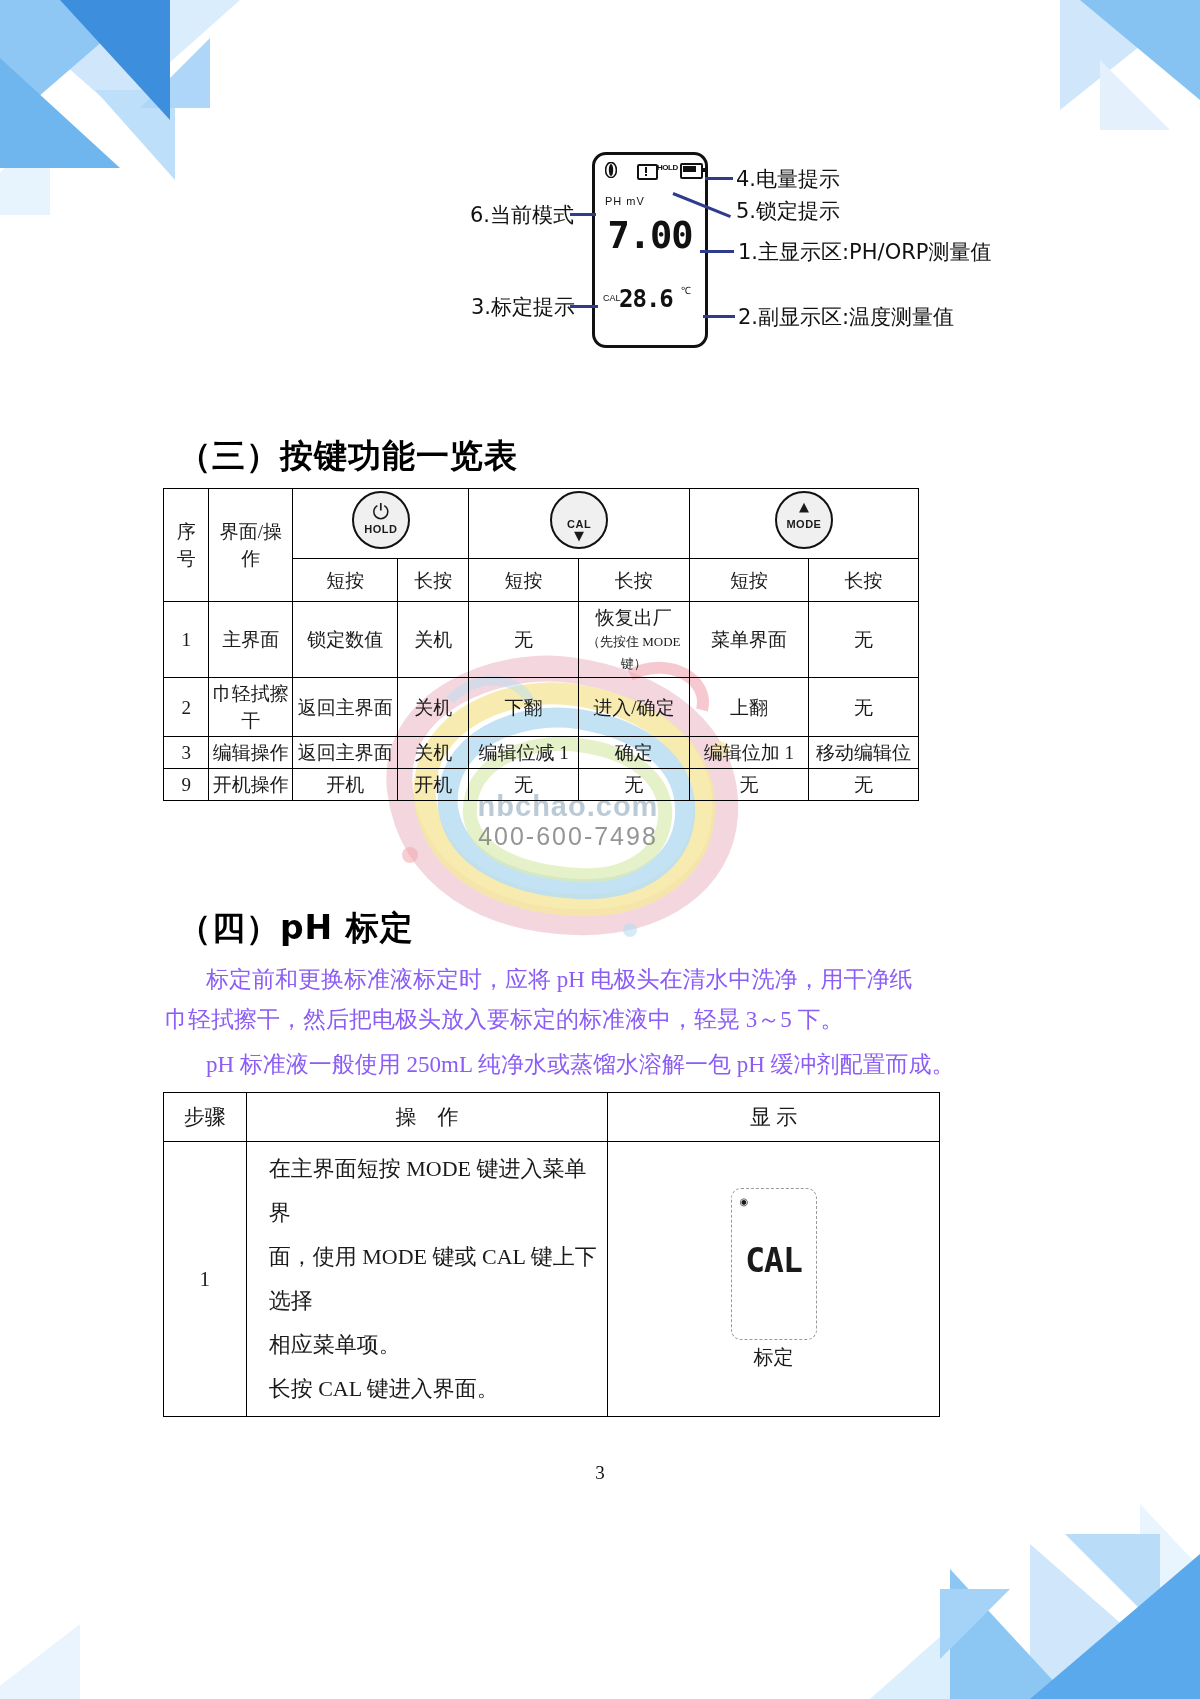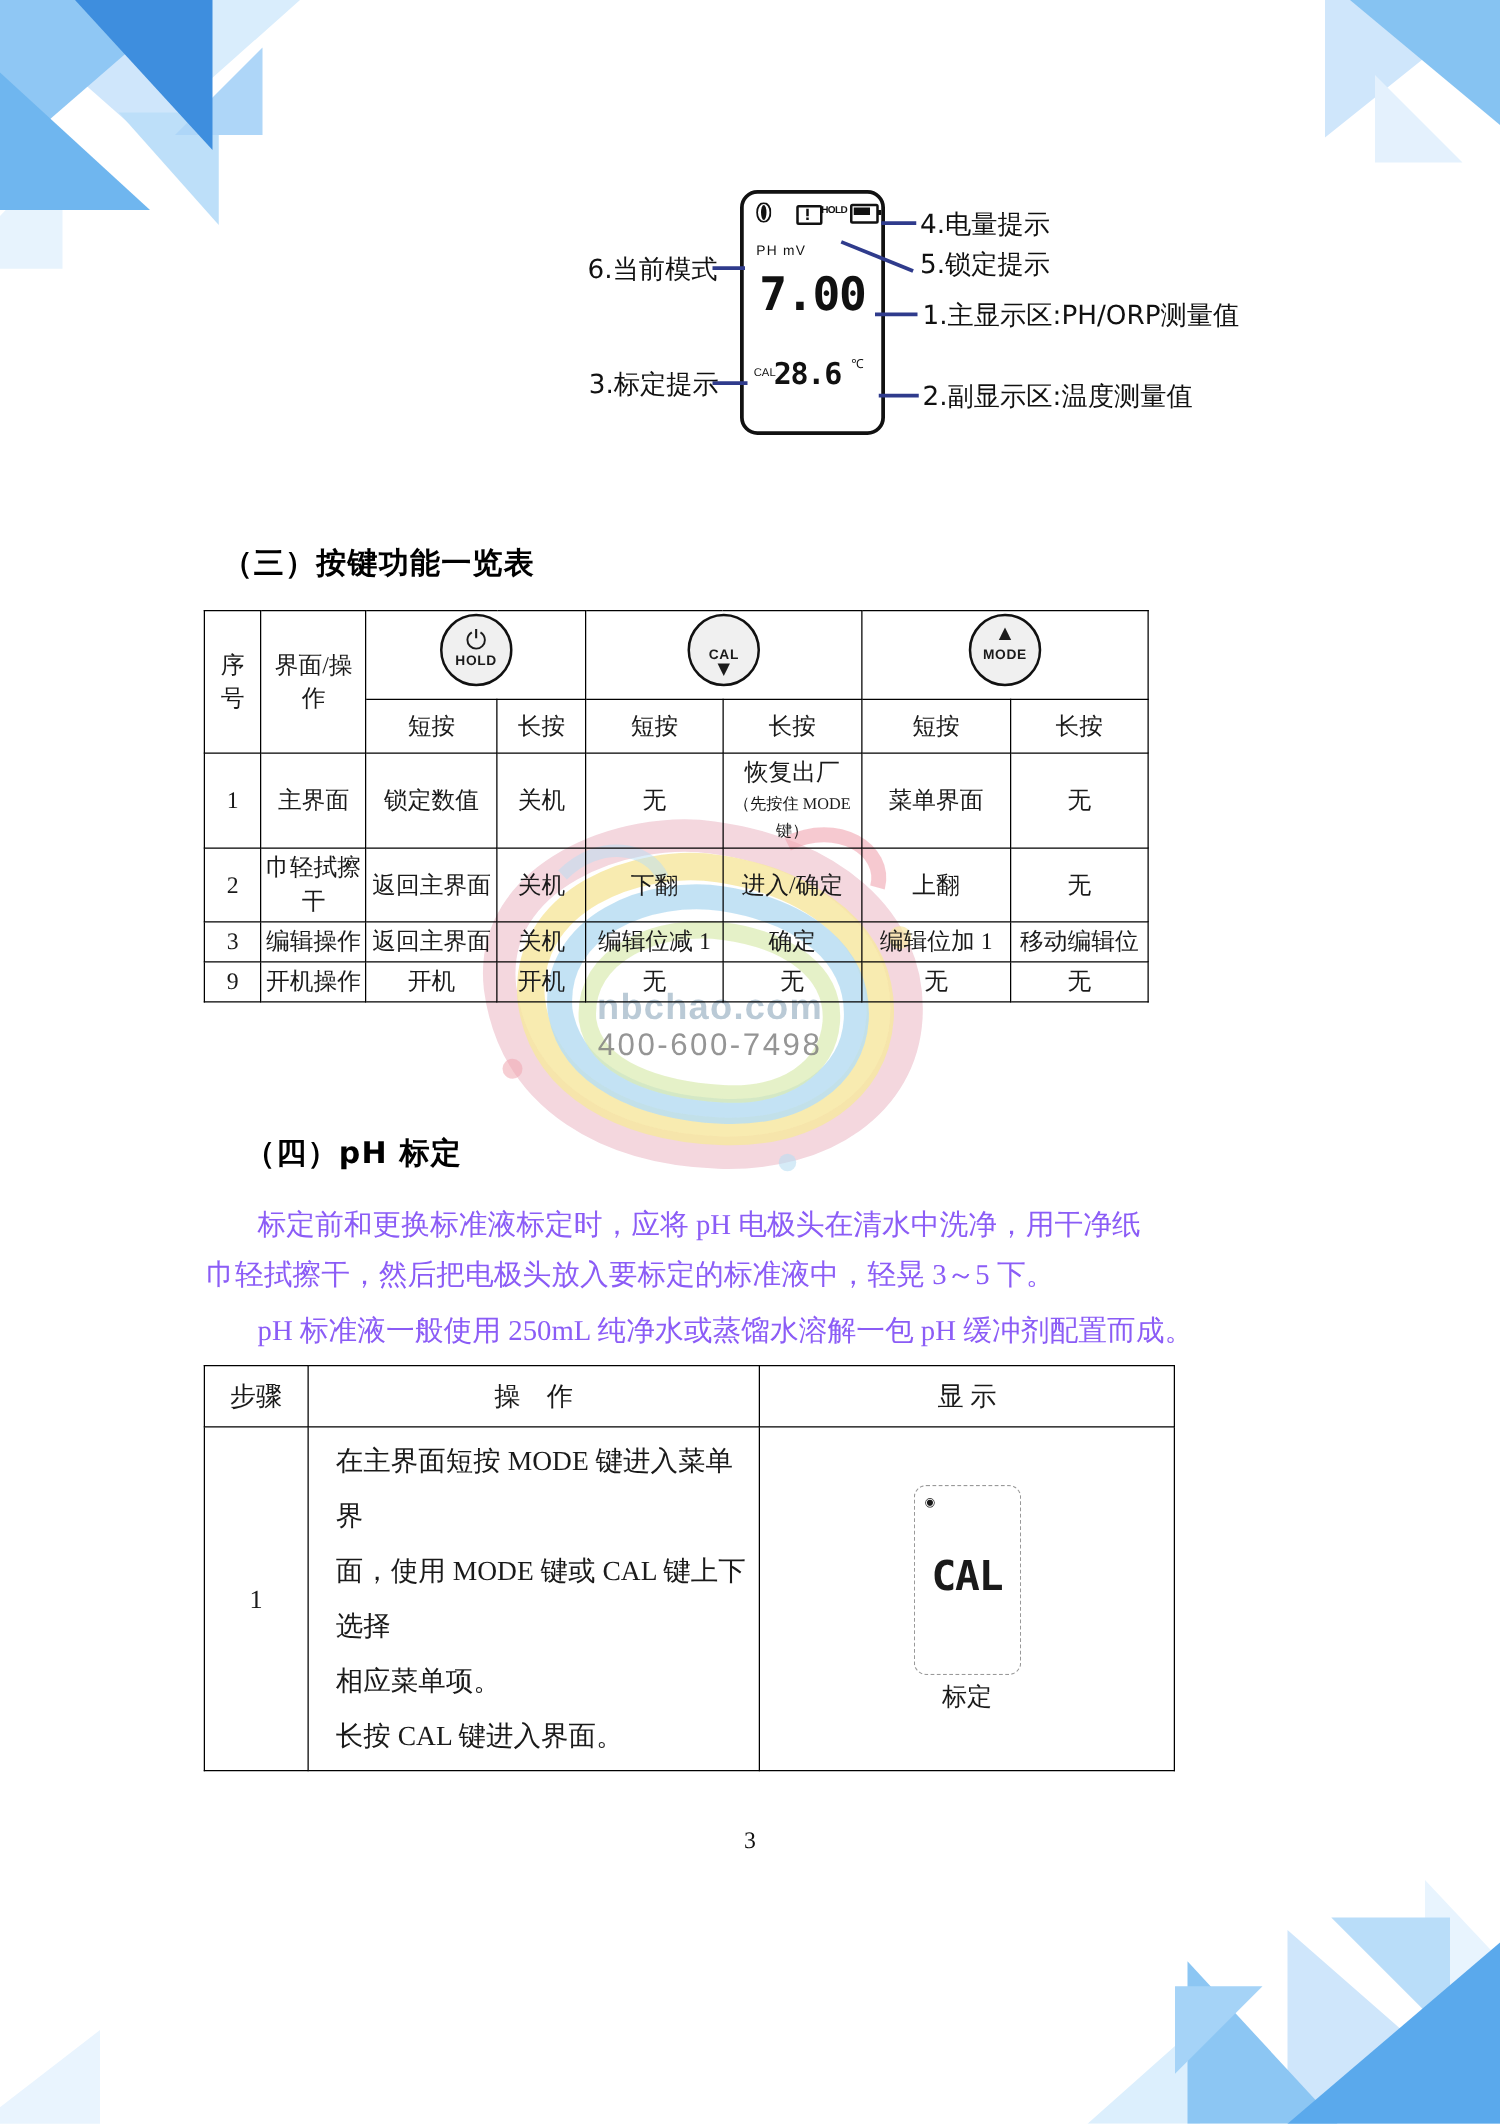--- a/index.html
+++ b/index.html
@@ -79,21 +79,21 @@
   .lcd-sub{position:absolute;left:24px;top:130px;font-family:"DejaVu Sans Mono",monospace;
            font-weight:bold;font-size:24px;letter-spacing:-1px;}
   .lcd-unit{position:absolute;left:86px;top:128px;font-family:"Liberation Sans",sans-serif;font-size:10px;}
 
   .dlabel{position:absolute;font-family:"DejaVu Sans",sans-serif;font-size:21px;color:#111;white-space:nowrap;}
   .dline{position:absolute;background:#2f3b8c;height:3px;}
   .dline.diag{height:3px;transform-origin:left center;}
 
   
   .h-section{position:absolute;font-family:"DejaVu Sans",sans-serif;font-weight:bold;
-             font-size:24px;letter-spacing:1px;color:#000;}
+             font-size:33px;letter-spacing:1px;color:#000;}
   .para{position:absolute;font-family:"Liberation Serif",serif;font-size:23px;
         line-height:40px;color:#8b5cf6;white-space:nowrap;}
 
   
   .tbl{position:absolute;border-collapse:collapse;background:transparent;}
   .tbl td,.tbl th{border:1px solid #000;font-weight:normal;color:#1a1a1a;
        font-family:"Liberation Serif",serif;text-align:center;vertical-align:middle;}
   #key-table{left:163px;top:488px;width:756px;}
   #key-table td{font-size:19px;padding:2px 3px;line-height:27px;}
   .btnicon{display:inline-block;width:54px;height:54px;border:2px solid #111;border-radius:50%;
@@ -291,21 +291,21 @@
     <td>开机</td>
     <td>开机</td>
     <td>无</td>
     <td>无</td>
     <td>无</td>
     <td>无</td>
   </tr>
 </tbody>
   </table>
 
-<h2 class="h-section" style="left:196px;top:906px;margin:0;">（四）pH 标定</h2>
+<h2 class="h-section" style="left:178px;top:906px;margin:0;">（四）pH 标定</h2>
 
 <div class="para" style="left:206px;top:960px;">标定前和更换标准液标定时，应将 pH 电极头在清水中洗净，用干净纸</div>
 <div class="para" style="left:165px;top:1000px;">巾轻拭擦干，然后把电极头放入要标定的标准液中，轻晃 3～5 下。</div>
 <div class="para" style="left:206px;top:1045px;">pH 标准液一般使用 250mL 纯净水或蒸馏水溶解一包 pH 缓冲剂配置而成。</div>
 
 <table class="tbl" id="step-table">
   <tbody>
       <tr>
     <td style="width:70px;height:38px;">步骤</td>
     <td style="width:370px;">操　作</td>

